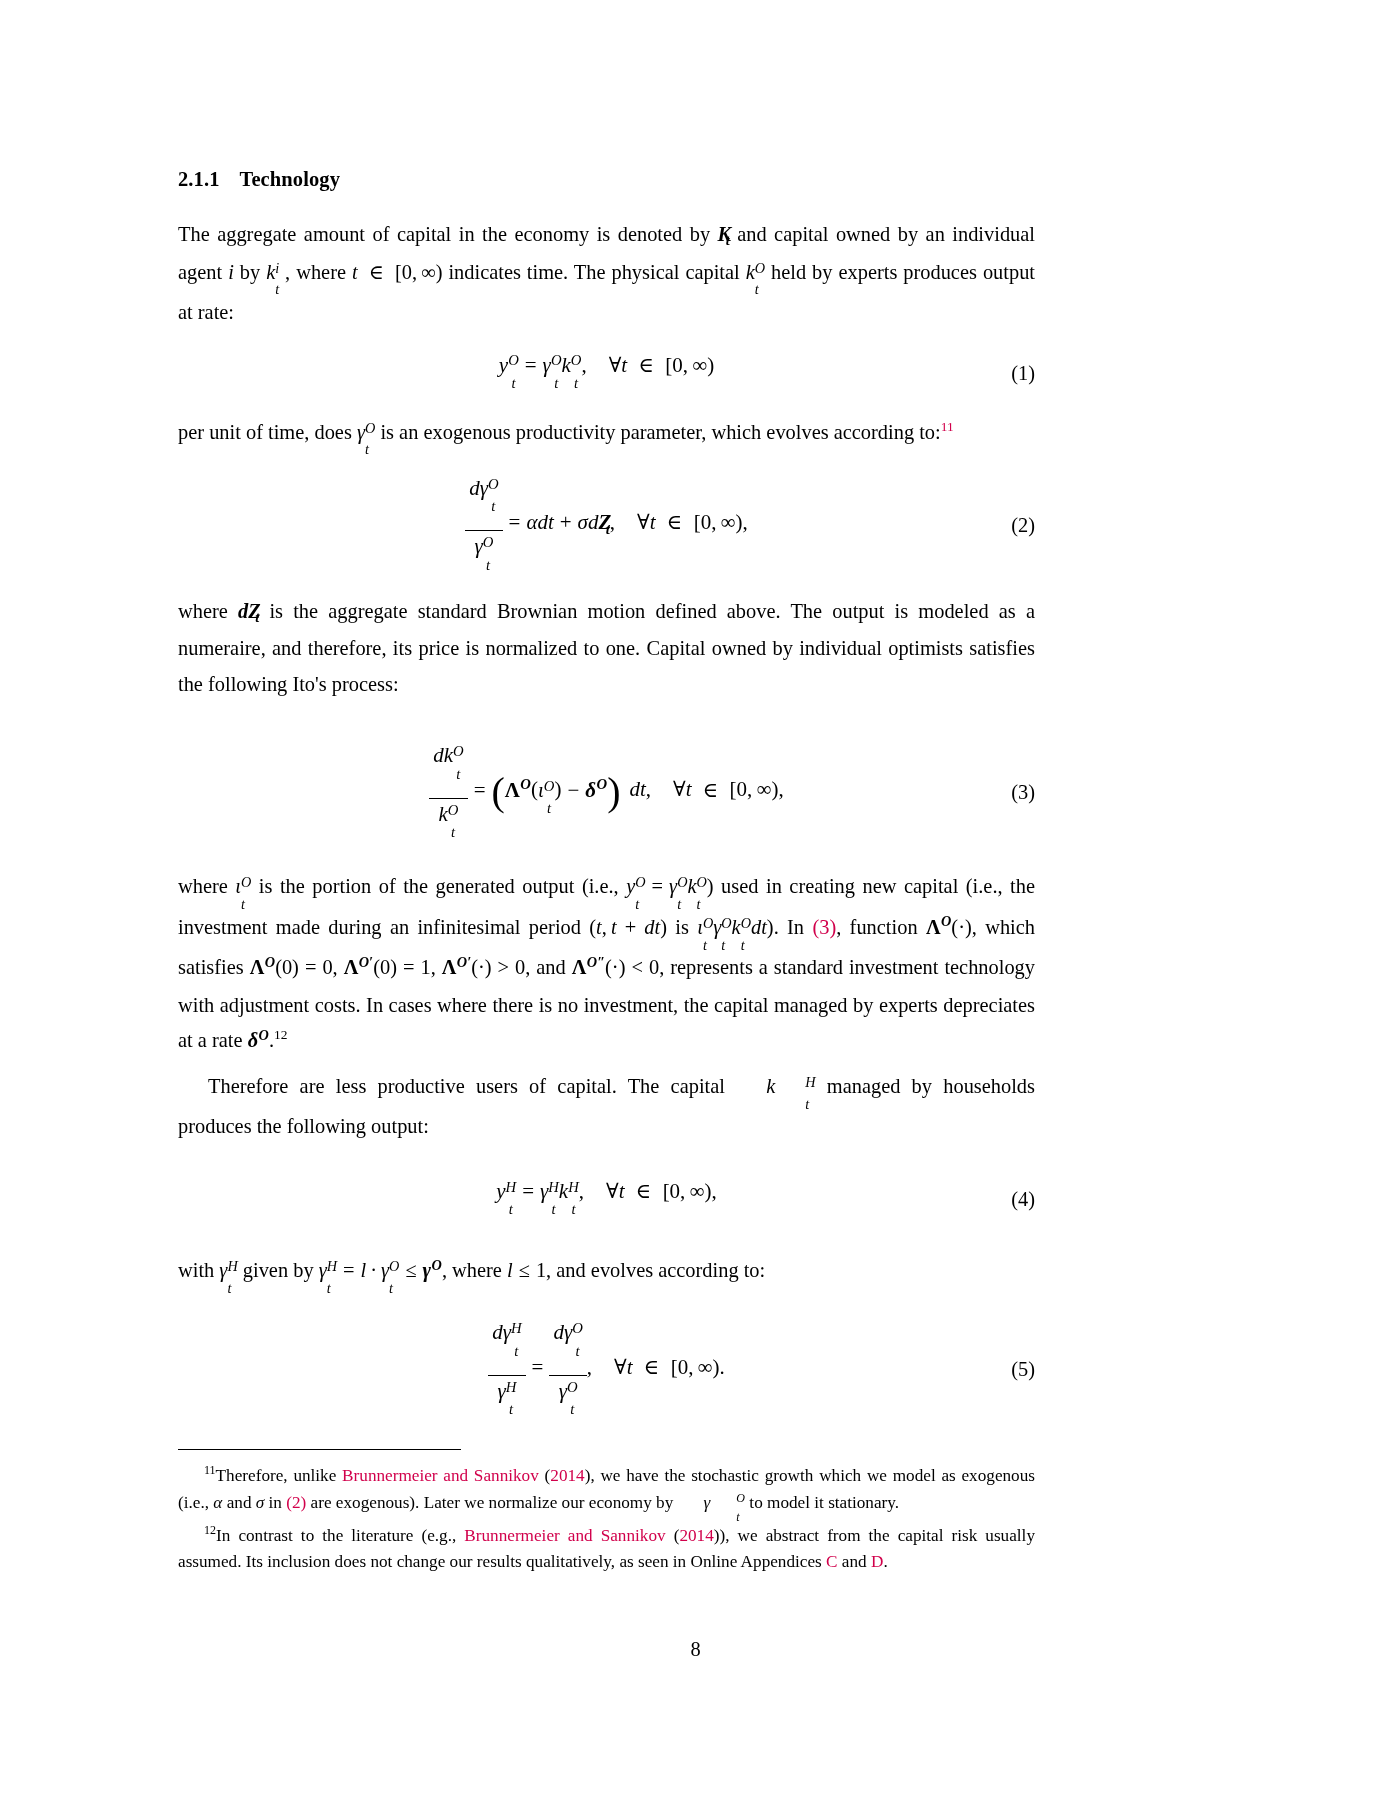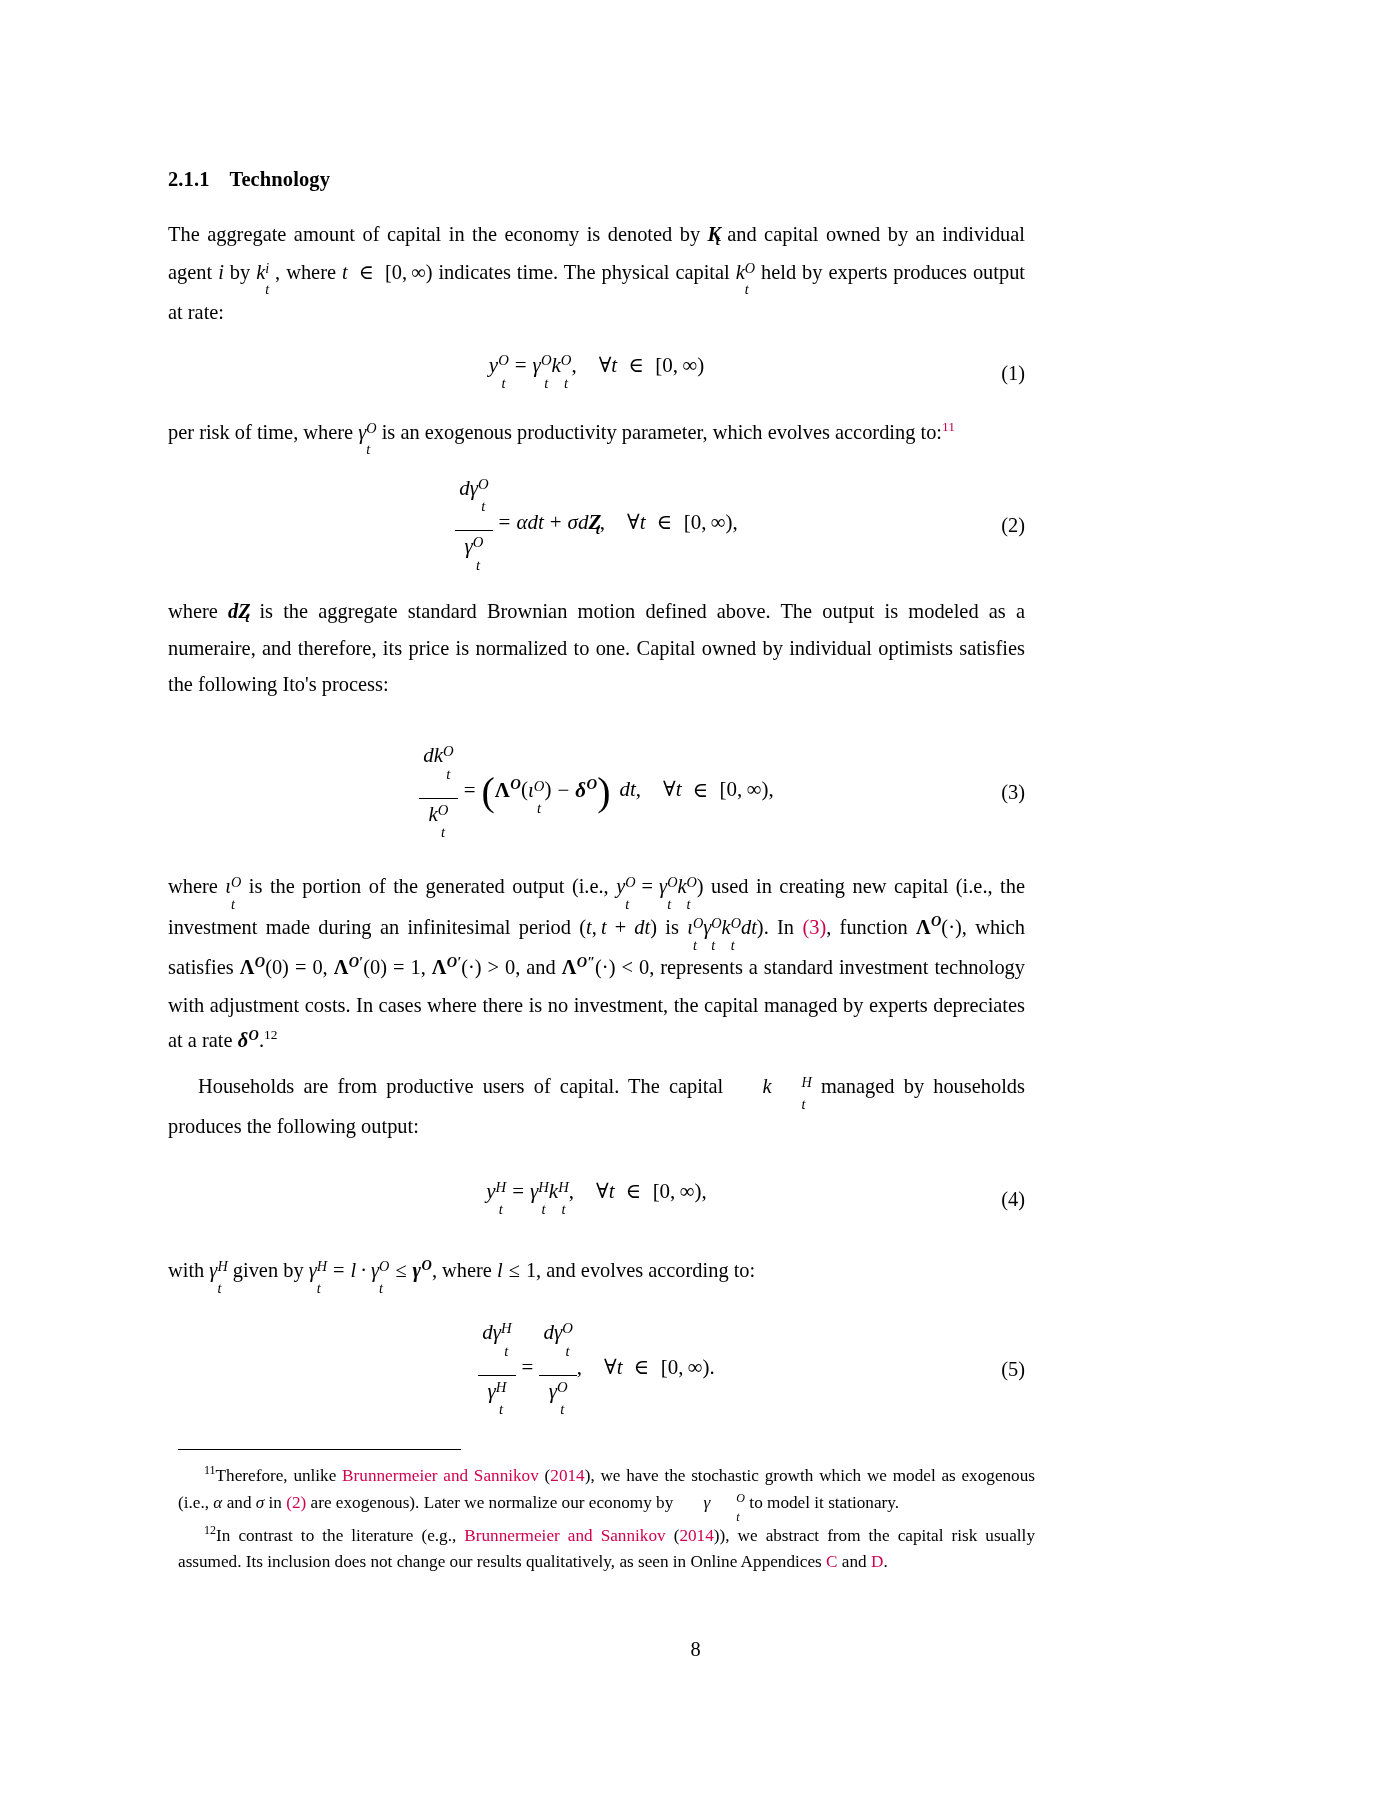--- a/index.html
+++ b/index.html
@@ -16,21 +16,21 @@
     overflow: hidden;
   }
   .page {
     position: absolute;
     left: 0; top: 0;
     width: 1391px;
     height: 1800px;
   }
   .content {
     position: absolute;
-    left: 168px;
+    left: 178px;
     top: 168px;
     width: 857px;
   }
 
   
   .section-heading {
     font-weight: bold;
     font-size: 20.5px;
     margin: 0 0 26px 0;
     letter-spacing: 0.1px;
@@ -227,21 +227,21 @@
               <span class="r1">O</span>
               <span class="r2">t</span>
             </span></span><span class="ss"><span class="ssbase">k</span><span class="sscol">
               <span class="r1">O</span>
               <span class="r2">t</span>
             </span></span><span class="opn">,</span><span class="gap"></span><span class="opn">∀</span><span class="mi">t</span> <span class="op">∈</span> <span class="opn">[0, ∞)</span>
       </div>
       <div class="eqnum">(1)</div>
     </div>
 
-    <p class="body tight"><span>per risk of time, where </span><span class="ss"><span class="ssbase">γ</span><span class="sscol">
+    <p class="body tight"><span>per unit of time, does </span><span class="ss"><span class="ssbase">γ</span><span class="sscol">
             <span class="r1">O</span>
             <span class="r2">t</span>
           </span></span><span> is an exogenous productivity parameter, which evolves according to:</span><sup class="fn">11</sup></p>
 
     <div class="eqrow">
       <div class="eqbody">
         <span class="frac"><span class="num"><span class="mi">d</span><span class="ss"><span class="ssbase">γ</span><span class="sscol">
                   <span class="r1">O</span>
                   <span class="r2">t</span>
                 </span></span></span><span class="den"><span class="ss"><span class="ssbase">γ</span><span class="sscol">
@@ -286,21 +286,21 @@
               <span class="r1">O</span>
               <span class="r2">t</span>
             </span></span><span class="ss"><span class="ssbase">γ</span><span class="sscol">
               <span class="r1">O</span>
               <span class="r2">t</span>
             </span></span><span class="ss"><span class="ssbase">k</span><span class="sscol">
               <span class="r1">O</span>
               <span class="r2">t</span>
             </span></span>dt</span><span>). In </span><span class="ref">(3)</span><span>, function </span><span class="im"><span class="sb nsk"><span class="base" style="font-style:normal;">Λ</span><span class="sup">O</span></span><span class="opn">(·)</span></span><span>, which satisfies </span><span class="im"><span class="sb nsk"><span class="base" style="font-style:normal;">Λ</span><span class="sup">O</span></span><span class="opn">(0)</span><span class="op">=</span><span class="opn">0</span></span><span>, </span><span class="im"><span class="sb nsk"><span class="base" style="font-style:normal;">Λ</span><span class="sup">O′</span></span><span class="opn">(0)</span><span class="op">=</span><span class="opn">1</span></span><span>, </span><span class="im"><span class="sb nsk"><span class="base" style="font-style:normal;">Λ</span><span class="sup">O′</span></span><span class="opn">(·)</span><span class="op">&gt;</span><span class="opn">0</span></span><span>, and </span><span class="im"><span class="sb nsk"><span class="base" style="font-style:normal;">Λ</span><span class="sup">O″</span></span><span class="opn">(·)</span><span class="op">&lt;</span><span class="opn">0</span></span><span>, represents a standard investment technology with adjustment costs. In cases where there is no investment, the capital managed by experts depreciates at a rate </span><span class="sb nsk"><span class="base">δ</span><span class="sup">O</span></span><span>.</span><sup class="fnblack">12</sup></p>
 
-    <p class="body indent"><span>Households are from productive users of capital. The capital </span><span class="ss"><span class="ssbase">k</span><span class="sscol">
+    <p class="body indent"><span>Therefore are less productive users of capital. The capital </span><span class="ss"><span class="ssbase">k</span><span class="sscol">
             <span class="r1">H</span>
             <span class="r2">t</span>
           </span></span><span> managed by households produces the following output:</span></p>
 
     <div class="eqrow" style="margin-top:34px;margin-bottom:34px;">
       <div class="eqbody">
         <span class="ss"><span class="ssbase">y</span><span class="sscol">
               <span class="r1">H</span>
               <span class="r2">t</span>
             </span></span><span class="op">=</span><span class="ss"><span class="ssbase">γ</span><span class="sscol">

